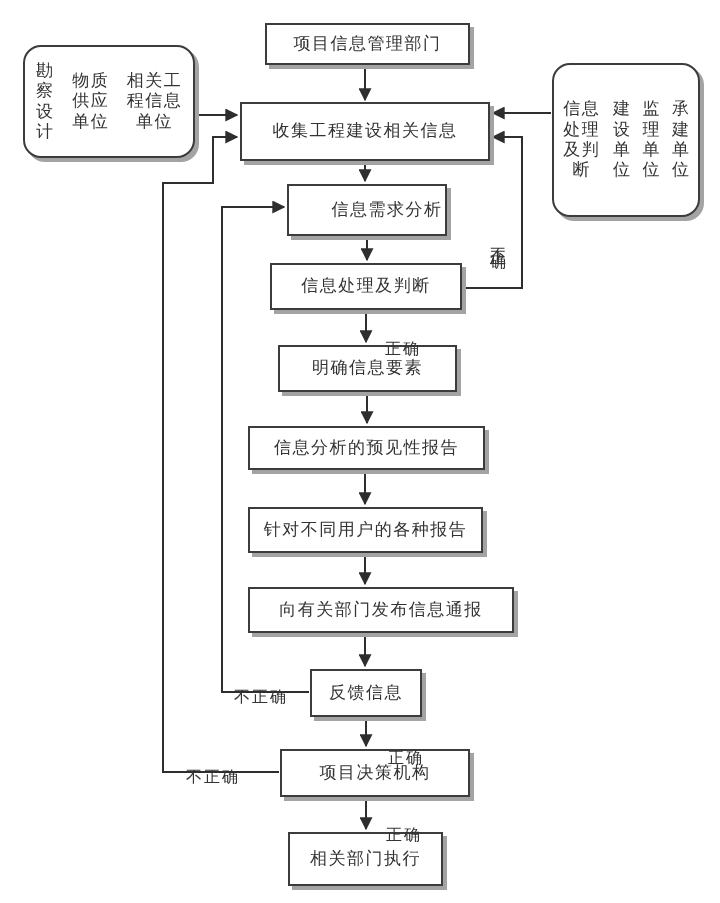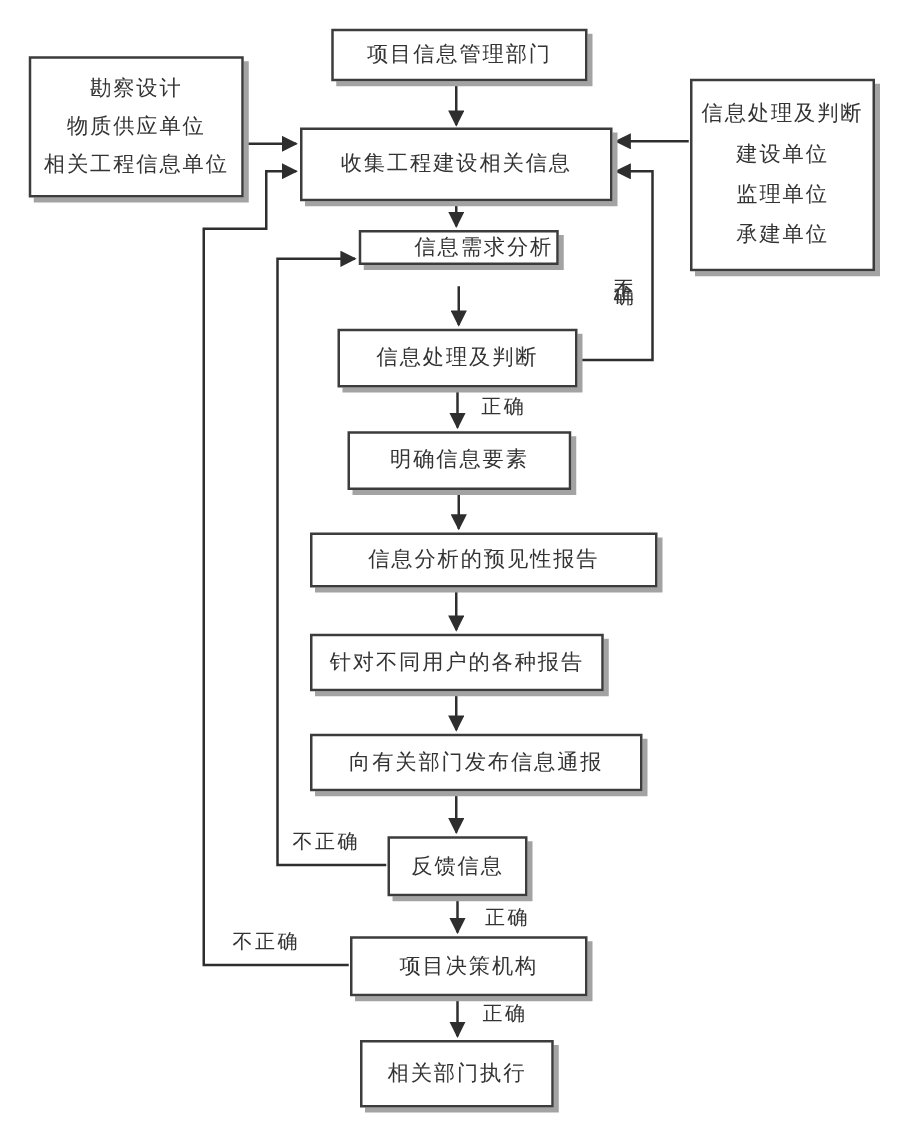--- a/index.html
+++ b/index.html
@@ -44,31 +44,33 @@
     display:flex;
     align-items:center;
     justify-content:center;
     text-align:center;
     font-size:17px;
     color:var(--text);
     letter-spacing:1.5px;
     line-height:1.2;
   }
   .box.multi{
-    flex-direction:column;
+    flex-direction:row;
     justify-content:space-evenly;
     padding:4px 2px;
+    border-radius:18px;
   }
   .box.multi span{display:block;}
   .edge-label{
     position:absolute;
     font-size:16px;
     color:var(--text);
     letter-spacing:2px;
     white-space:nowrap;
+    margin-top:24px;
   }
   .edge-label.vertical{
     writing-mode:vertical-rl;
     letter-spacing:3px;
   }
 </style>
 </head>
 <body>
 
 <div class="canvas">
@@ -106,27 +108,27 @@
 
   <div class="box multi" style="left:552px;top:63px;width:148px;height:154px;">
     <span>信息处理及判断</span>
     <span>建设单位</span>
     <span>监理单位</span>
     <span>承建单位</span>
   </div>
 
   <div class="box" style="left:240px;top:102px;width:250px;height:59px;">收集工程建设相关信息</div>
 
-  <div class="box" style="left:287px;top:184px;width:160px;height:28px;padding-left:40px;">信息需求分析</div>
+  <div class="box" style="left:287px;top:184px;width:160px;height:52px;padding-left:40px;">信息需求分析</div>
 
   <div class="box" style="left:270px;top:263px;width:192px;height:47px;">信息处理及判断</div>
 
   <div class="box" style="left:278px;top:345px;width:179px;height:47px;">明确信息要素</div>
 
-  <div class="box" style="left:248px;top:426px;width:278px;height:44px;">信息分析的预见性报告</div>
+  <div class="box" style="left:248px;top:426px;width:237px;height:44px;">信息分析的预见性报告</div>
 
   <div class="box" style="left:248px;top:507px;width:235px;height:46px;">针对不同用户的各种报告</div>
 
   <div class="box" style="left:248px;top:587px;width:266px;height:46px;">向有关部门发布信息通报</div>
 
   <div class="box" style="left:310px;top:669px;width:112px;height:48px;">反馈信息</div>
 
   <div class="box" style="left:280px;top:749px;width:190px;height:48px;">项目决策机构</div>
 
   <div class="box" style="left:288px;top:832px;width:155px;height:54px;">相关部门执行</div>

